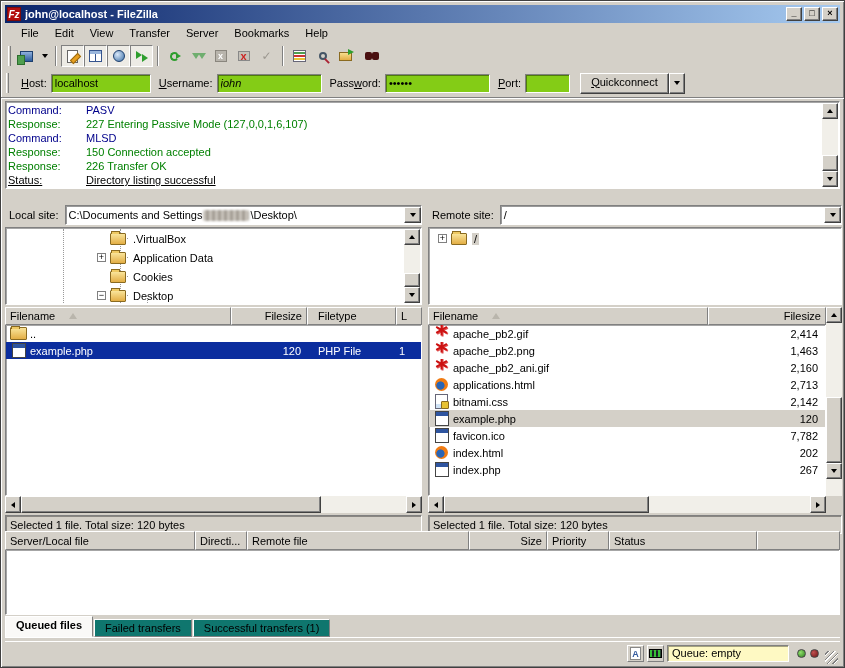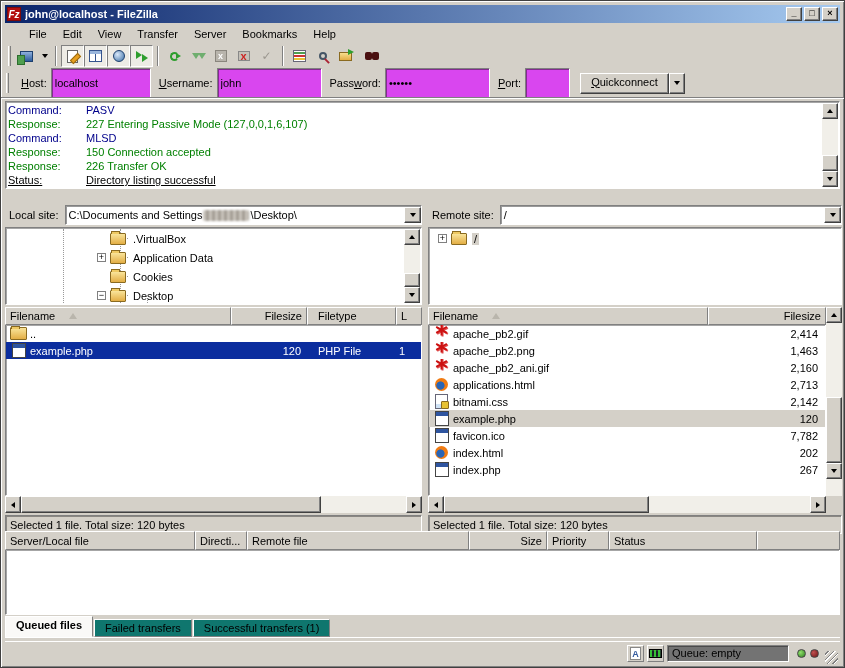--- a/index.html
+++ b/index.html
@@ -12,21 +12,21 @@
   .titlebar{position:absolute;left:4px;top:4px;right:4px;height:18px;
     background:linear-gradient(to right,#0a246a,#a6caf0);display:flex;align-items:center;padding:0 2px;}
   .fz-icon{width:14px;height:14px;background:#b40f0f;color:#fff;font-weight:bold;font-style:italic;
     font-size:10px;line-height:14px;text-align:center;margin-right:4px;border:1px solid #7d0a0a;}
   .title-text{color:#fff;font-weight:bold;flex:1;white-space:nowrap;overflow:hidden;}
   .win-btn{width:16px;height:14px;margin-left:2px;background:#d4d0c8;border:1px solid;
     border-color:#fff #404040 #404040 #fff;box-shadow:inset -1px -1px 0 #808080;
     font-size:9px;line-height:11px;text-align:center;font-weight:bold;}
 
   
-  .menubar{position:absolute;left:20px;top:23px;right:4px;height:19px;display:flex;align-items:center;}
+  .menubar{position:absolute;left:12px;top:23px;right:4px;height:19px;display:flex;}
   .menu-item{padding:3px 8px;}
 
   
   .toolbar{position:absolute;left:4px;top:42px;right:4px;height:26px;display:flex;align-items:center;padding-left:2px;}
   .grip-v{width:3px;height:20px;border-left:1px solid #fff;border-right:1px solid #808080;margin:0 4px 0 1px;}
   .tb-sep{width:2px;height:20px;border-left:1px solid #808080;border-right:1px solid #fff;margin:0 4px;}
   .tb-btn{width:23px;height:22px;display:flex;align-items:center;justify-content:center;position:relative;}
   .tb-btn.toggled{border:1px solid;border-color:#808080 #fff #fff #808080;background:#edebe5;}
   .tb-dd{width:13px;height:22px;display:flex;align-items:center;justify-content:center;}
   .arr-d{width:0;height:0;border-left:3px solid transparent;border-right:3px solid transparent;border-top:4px solid #000;}
@@ -59,22 +59,22 @@
   .ic-sync{width:13px;height:9px;background:linear-gradient(#f7df8e,#e3ae45);border:1px solid #8a6a20;}
   .ic-sync::after{content:"";position:absolute;right:-3px;top:-4px;border-top:3px solid transparent;border-bottom:3px solid transparent;border-left:6px solid #2e9e2e;}
   .ic-bino{width:7px;height:8px;background:#4a1010;border-radius:2px;}
   .ic-bino::after{content:"";position:absolute;left:7px;top:0;width:7px;height:8px;background:#4a1010;border-radius:2px;}
 
   
   .hr-groove{position:absolute;left:0;right:0;height:2px;border-top:1px solid #808080;border-bottom:1px solid #fff;}
   .quickbar{position:absolute;left:4px;top:69px;right:4px;height:26px;display:flex;align-items:center;}
   .qc-label{margin:0 4px 0 8px;white-space:nowrap;}
   .qc-label .ul{text-decoration:underline;}
-  .qc-input{height:30px;border:1px solid;border-color:#808080 #fff #fff #808080;box-shadow:inset 1px 1px 0 rgba(0,0,0,.4);
-    background:#d946ef;font:11px "Liberation Sans",sans-serif;padding:2px 3px;}
+  .qc-input{height:19px;border:1px solid;border-color:#808080 #fff #fff #808080;box-shadow:inset 1px 1px 0 rgba(0,0,0,.4);
+    background:#84cc16;font:11px "Liberation Sans",sans-serif;padding:2px 3px;}
   .qc-btn{height:21px;padding:2px 10px;background:#d4d0c8;border:1px solid;border-color:#fff #404040 #404040 #fff;
     box-shadow:inset -1px -1px 0 #808080;margin-left:10px;font:11px "Liberation Sans",sans-serif;}
   .qc-btn .ul{text-decoration:underline;}
   .qc-btn-dd{width:16px;height:21px;background:#d4d0c8;border:1px solid;border-color:#fff #404040 #404040 #fff;
     box-shadow:inset -1px -1px 0 #808080;display:flex;align-items:center;justify-content:center;}
 
   
   .sunken{border:1px solid;border-color:#808080 #fff #fff #808080;box-shadow:inset 1px 1px 0 rgba(0,0,0,.35);}
 
   
@@ -171,21 +171,21 @@
   .tab.active{height:21px;background:#faf9f7;font-weight:bold;border-bottom:1px solid #faf9f7;}
 
   
   .statusbar{position:absolute;left:4px;right:4px;top:640px;height:23px;display:flex;align-items:center;justify-content:flex-end;
     border-top:1px solid #fff;padding-right:2px;}
   .sb-icon{width:17px;height:17px;margin-right:3px;display:flex;align-items:center;justify-content:center;
     border:1px solid;border-color:#fff #808080 #808080 #fff;background:#d4d0c8;}
   .ic-ascii{width:11px;height:13px;background:#fff;border:1px solid #888;color:#335a9e;font:bold 9px/12px "Liberation Sans",sans-serif;text-align:center;}
   .ic-speed{width:13px;height:9px;background:#1c1c28;border:1px solid #000;
     box-shadow:inset 0 0 0 1px rgba(70,200,70,.25);background-image:repeating-linear-gradient(90deg,#35c035 0 2px,#1c1c28 2px 4px);}
-  .queue-status{width:122px;height:17px;background:#737373;border:1px solid;border-color:#808080 #fff #fff #808080;
+  .queue-status{width:122px;height:17px;background:#fef9c3;border:1px solid;border-color:#808080 #fff #fff #808080;
     box-shadow:inset 1px 1px 0 rgba(0,0,0,.35);padding:1px 4px;margin-right:8px;}
   .led{width:9px;height:9px;border-radius:50%;margin-right:4px;border:1px solid #444;}
   .led.green{background:radial-gradient(circle at 35% 35%,#8fe06a,#2e7d1f);}
   .led.red{background:radial-gradient(circle at 35% 35%,#c05050,#6e1515);}
   .grip{width:13px;height:13px;margin-left:2px;align-self:flex-end;
     background:repeating-linear-gradient(135deg,transparent 0 2px,#808080 2px 3px,#fff 3px 4px);}
 </style>
 </head>
 <body>
 
@@ -259,21 +259,21 @@
     <span class="tb-btn">
         <span class="ic ic-bino"></span>
       </span>
   </div>
 
   <div class="quickbar">
     <span class="grip-v"></span>
     <span class="qc-label"><span class="ul">H</span><span>ost:</span></span>
     <input class="qc-input" style="width: 100px;" value="localhost">
     <span class="qc-label"><span class="ul">U</span><span>sername:</span></span>
-    <input class="qc-input" style="width: 105px;" value="john">
+    <input class="qc-input" style="width: 105px; font-style: italic;" value="john">
     <span class="qc-label"><span>Pass</span><span class="ul">w</span><span>ord:</span></span>
     <input class="qc-input" style="width: 105px;" value="••••••">
     <span class="qc-label"><span class="ul">P</span><span>ort:</span></span>
     <input class="qc-input" style="width: 45px;" value="">
     <span class="qc-btn"><span class="ul">Q</span><span>uickconnect</span></span>
     <span class="qc-btn-dd">
         <span class="arr-d"></span>
       </span>
   </div>
   <div class="hr-groove" style="top:96px"></div>

